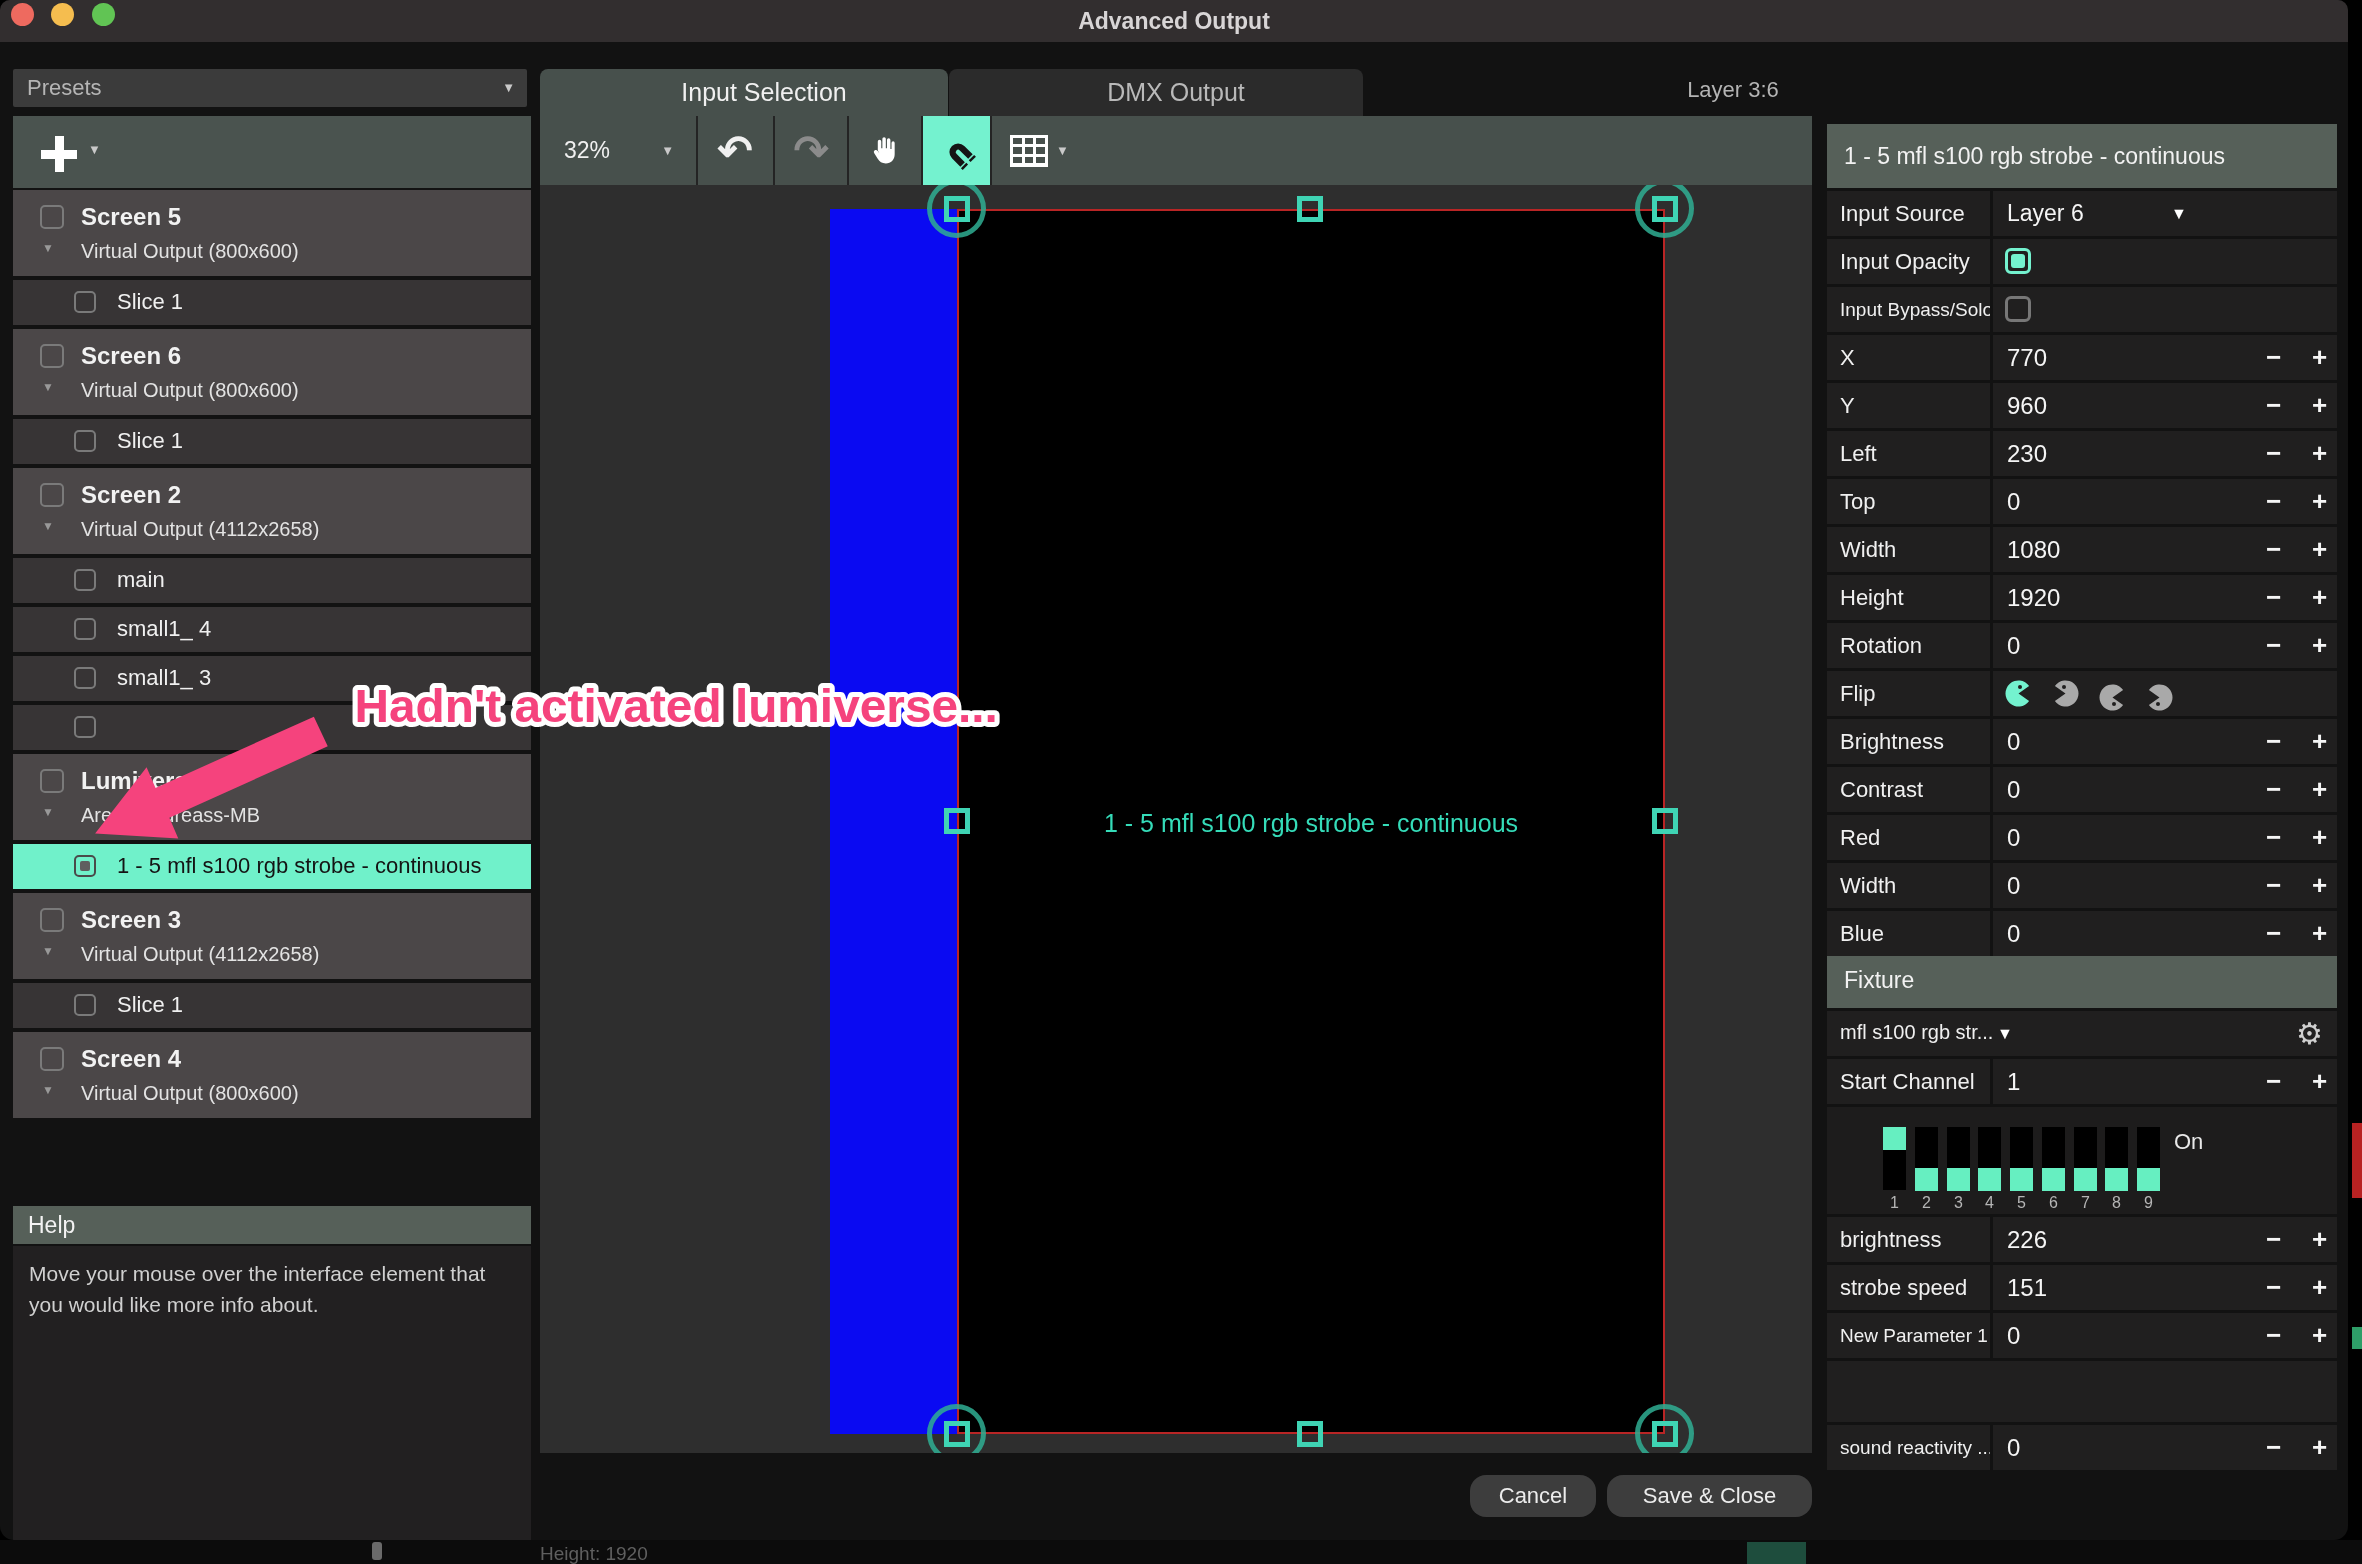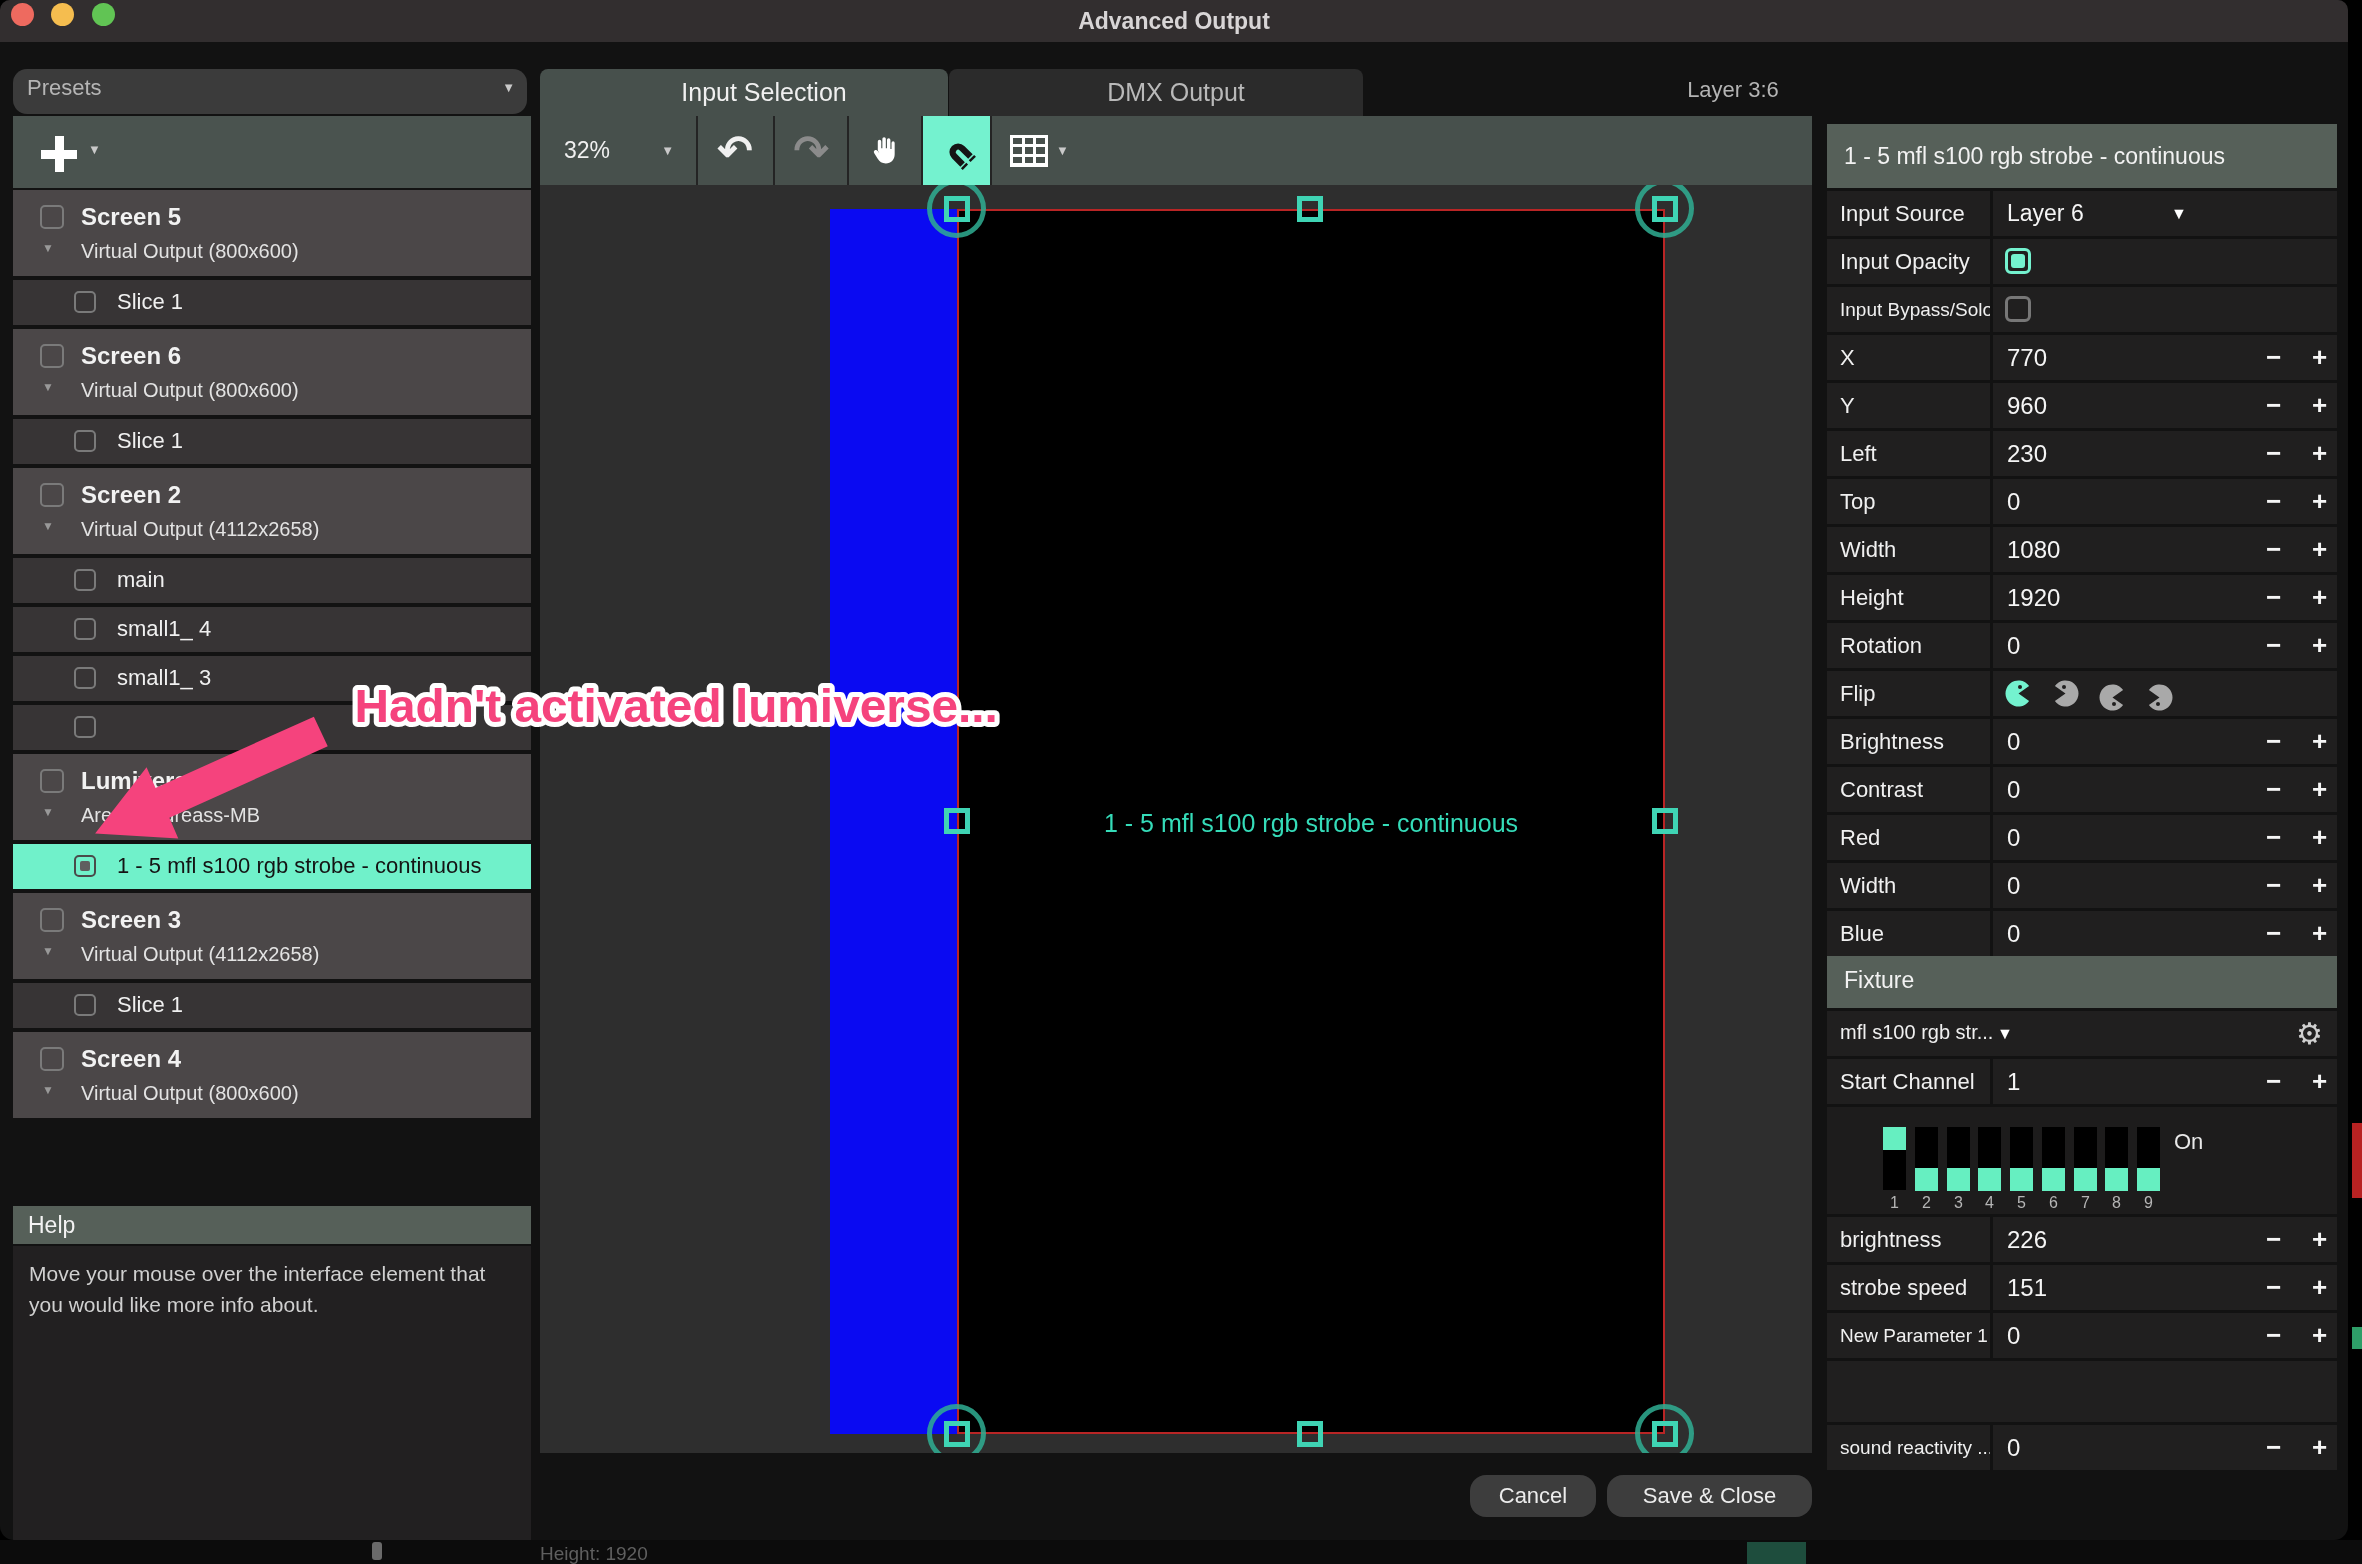--- a/index.html
+++ b/index.html
@@ -6,21 +6,21 @@
   html,body { width:2362px; height:1564px; background:#000; font-family:"Liberation Sans",sans-serif; overflow:hidden; position:relative; }
   .abs { position:absolute; }
 
   
   #dialog { left:0; top:0; width:2348px; height:1540px; background:#121212; border-radius:10px 10px 14px 14px; overflow:hidden; }
   #titlebar { left:0; top:0; width:100%; height:42px; background:#322e2f; }
   .tl { position:absolute; top:3px; width:23px; height:23px; border-radius:50%; }
   #win-title { left:0; top:8px; width:2348px; text-align:center; font-size:23px; font-weight:bold; color:#d8d5d6; }
 
   
-  #presets { left:13px; top:69px; width:514px; height:45px; background:#3b3b3b; border-radius:14px; color:#b5b5b5; font-size:22px; line-height:38px; padding-left:14px; }
+  #presets { left:13px; top:69px; width:514px; height:38px; background:#3b3b3b; border-radius:2px; color:#b5b5b5; font-size:22px; line-height:38px; padding-left:14px; }
   .caret { color:#c9c9c9; font-size:13px; }
   #presets .caret { position:absolute; right:12px; top:0; }
   #add-bar { left:13px; top:116px; width:518px; height:72px; background:#4a534f; }
   #plus { position:absolute; left:28px; top:20px; width:36px; height:36px; }
   #plus::before { content:""; position:absolute; left:0; top:14px; width:36px; height:9px; background:#fff; }
   #plus::after { content:""; position:absolute; left:14px; top:0; width:9px; height:36px; background:#fff; }
   #add-caret { position:absolute; left:75px; top:26px; }
 
   #sidebar-list { left:13px; top:190px; width:518px; height:993px; overflow:hidden; }
   .grp-row { position:relative; width:100%; height:86px; background:#4b4748; margin-bottom:4px;padding-left:8px; }

